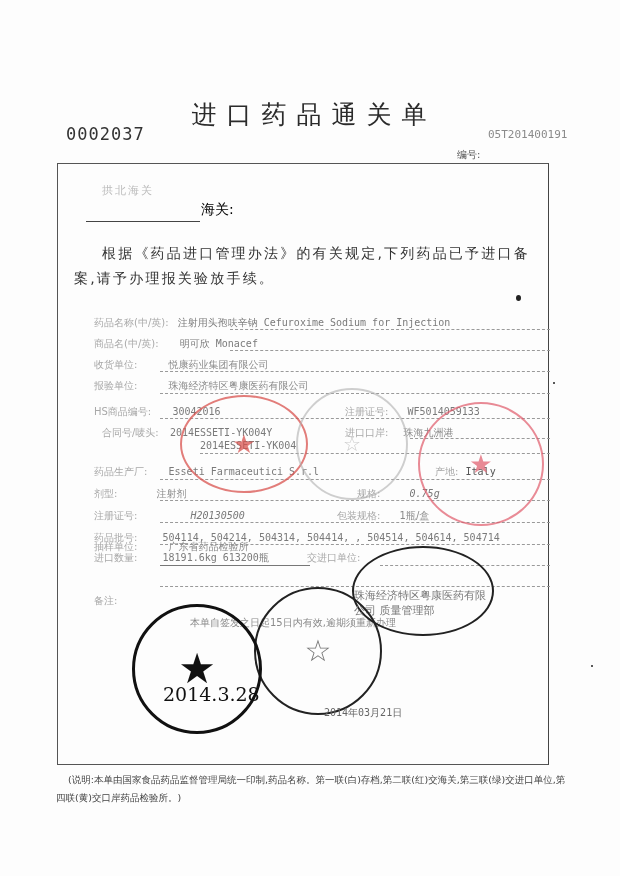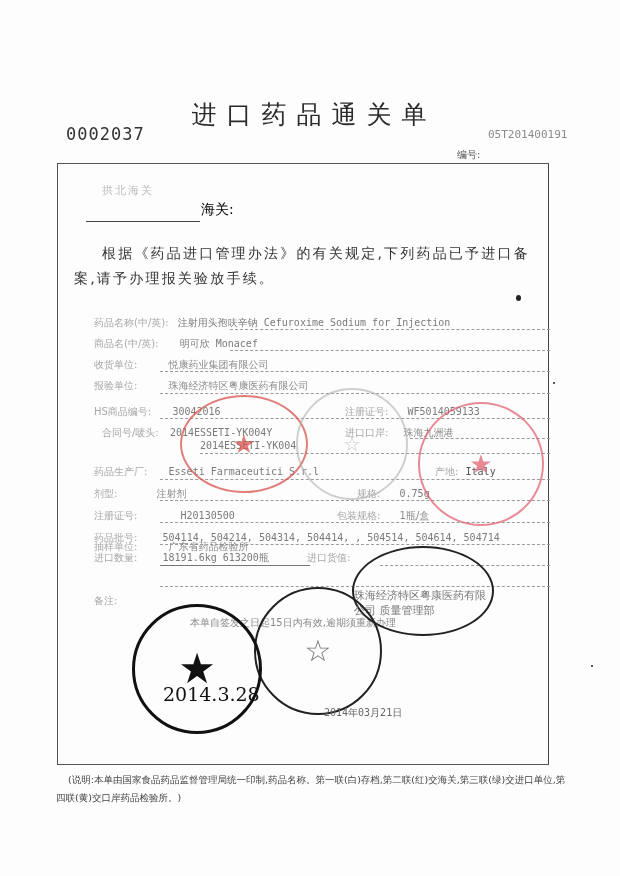--- a/index.html
+++ b/index.html
@@ -101,46 +101,46 @@
   <span class="val" style="margin-left:4px;color:#555;">Italy</span>
 </div>
 <div class="hline" style="left:160px;top:479px;width:390px;"></div>
 
 <div class="row" style="left:94px;top:487px;">
   <span>剂型:</span>
   <span class="cjk-val" style="margin-left:36px;">注射剂</span>
 </div>
 <div class="row" style="left:357px;top:487px;">
   <span>规格:</span>
-  <span class="val" style="margin-left:16px;">0.75g</span>
+  <span class="val" style="margin-left:26px;font-style:italic;">0.75g</span>
 </div>
 <div class="hline" style="left:160px;top:500px;width:390px;"></div>
 
 <div class="row" style="left:94px;top:509px;">
   <span>注册证号:</span>
-  <span class="val" style="margin-left:40px;">H20130500</span>
+  <span class="val" style="margin-left:50px;font-style:italic;">H20130500</span>
 </div>
 <div class="row" style="left:337px;top:509px;">
   <span>包装规格:</span>
   <span class="cjk-val" style="margin-left:16px;">1瓶/盒</span>
 </div>
 <div class="hline" style="left:160px;top:522px;width:390px;"></div>
 
 <div class="row" style="left:94px;top:531px;">
   <span>药品批号:</span>
   <span class="val" style="margin-left:22px;">504114, 504214, 504314, 504414, , 504514, 504614, 504714</span>
 </div>
 <div class="hline" style="left:160px;top:544px;width:390px;"></div>
 
 <div class="row" style="left:94px;top:551px;">
   <span>进口数量:</span>
   <span class="val" style="margin-left:22px;">18191.6kg  613200瓶</span>
 </div>
 <div class="row" style="left:307px;top:551px;">
-  <span>进口货值:</span>
+  <span>交进口单位:</span>
 </div>
 <div class="uline" style="left:160px;top:565px;width:150px;"></div>
 <div class="hline" style="left:380px;top:565px;width:170px;"></div>
 
 <div class="row" style="left:94px;top:540px;">
   <span>抽样单位:</span>
   <span class="cjk-val" style="margin-left:28px;">广东省药品检验所</span>
 </div>
 <div class="hline" style="left:160px;top:586px;width:390px;"></div>
 

